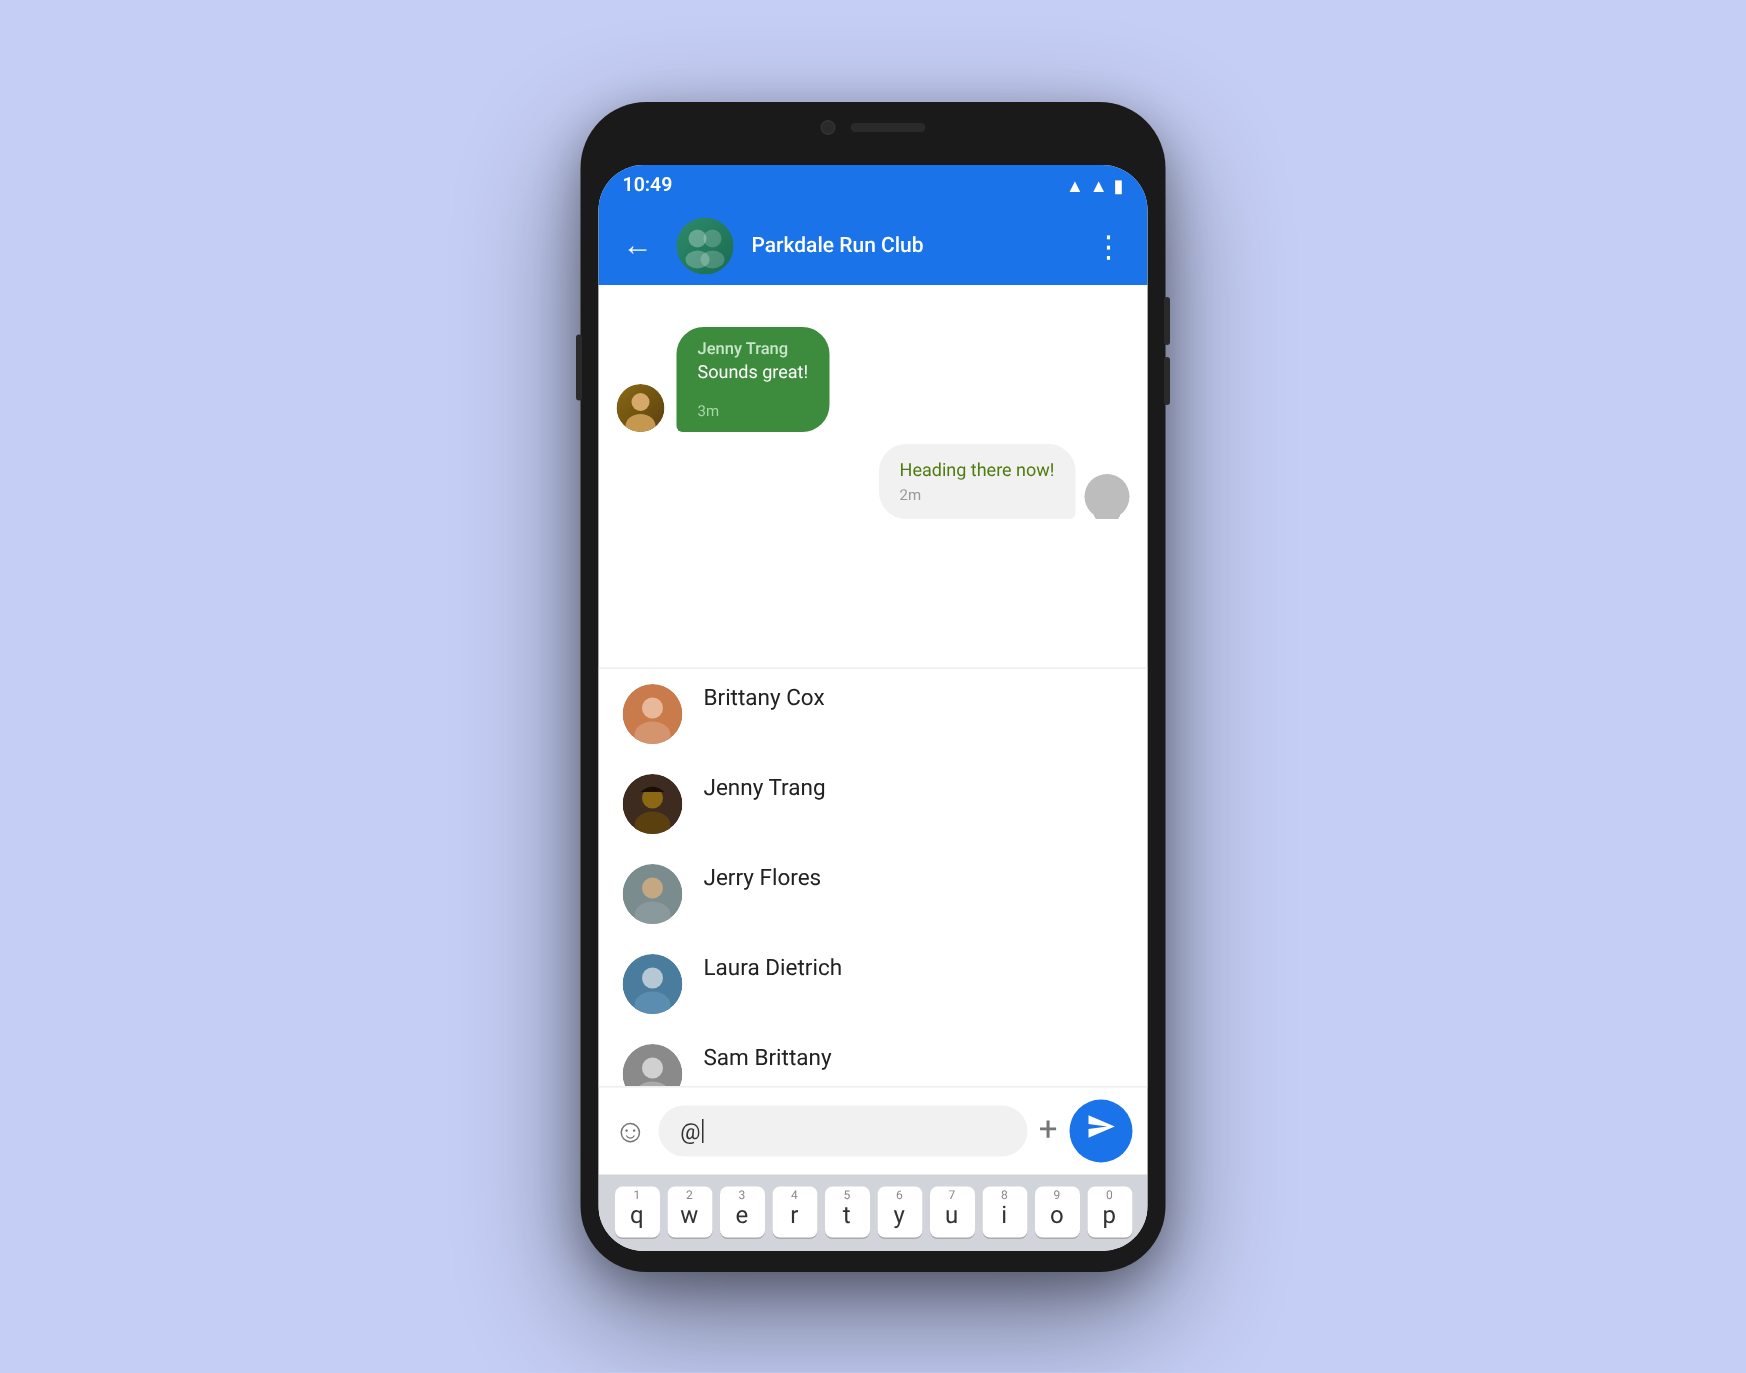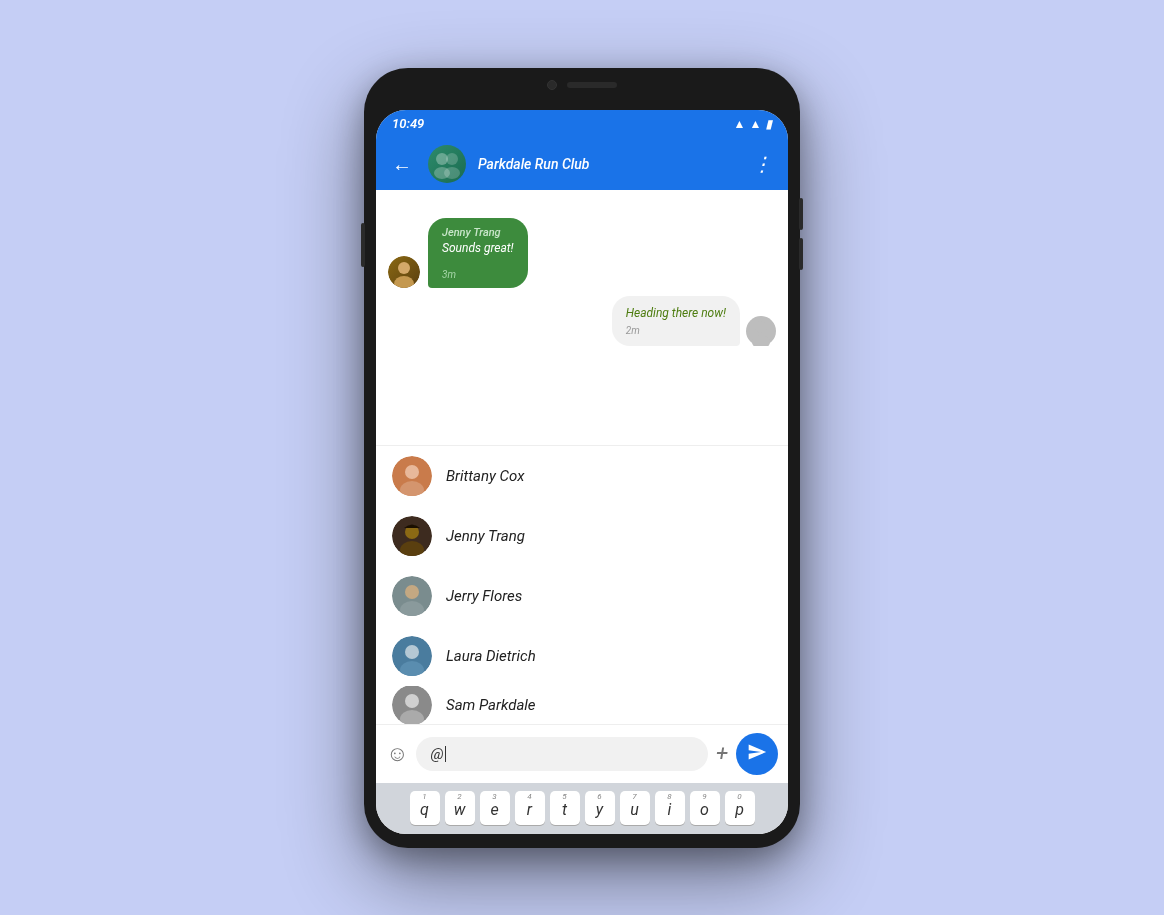--- a/index.html
+++ b/index.html
@@ -10,23 +10,22 @@
       background: #c5cef5;
       display: flex;
       align-items: center;
       justify-content: center;
       font-family: 'Roboto', Arial, sans-serif;
       overflow: hidden;
     }
 
     .phone-wrapper {
       position: relative;
-      width: 436px;
+      width: 390px;
       height: 780px;
-      font-style: italic;
     }
 
     .phone-body {
       position: absolute;
       top: 0; left: 0; right: 0; bottom: 0;
       background: #1a1a1a;
       border-radius: 44px;
       box-shadow: 0 30px 80px rgba(0,0,0,0.45), 0 10px 30px rgba(0,0,0,0.3);
     }
 
@@ -235,21 +234,20 @@
       position: absolute;
       bottom: 0;
       left: 0;
       right: 0;
       background: #fff;
       border-top: 1px solid #eee;
     }
 
     .mention-item {
       display: flex;
-      align-items: center;
       gap: 14px;
       padding: 10px 16px;
       cursor: pointer;
     }
 
     .mention-avatar {
       width: 40px;
       height: 40px;
       border-radius: 50%;
       overflow: hidden;
@@ -527,21 +525,21 @@
         </div>
 
         <div class="mention-item" style="overflow:hidden;max-height:38px;">
           <div class="mention-avatar">
             <svg width="40" height="40" viewBox="0 0 40 40">
               <circle cx="20" cy="20" r="20" fill="#8a8a8a"></circle>
               <circle cx="20" cy="16" r="7" fill="#d0d0d0"></circle>
               <ellipse cx="20" cy="34" rx="12" ry="9" fill="#aaaaaa"></ellipse>
             </svg>
           </div>
-          <span class="mention-name">Sam Parkdale</span>
+          <span class="mention-name">Sam Brittany</span>
         </div>
 
       </div>
     </div>
 
     <div class="input-bar">
       <span class="emoji-btn">☺</span>
       <div class="text-input-wrap">
         <span class="text-input-at">@</span>
         <span class="text-cursor"></span>

